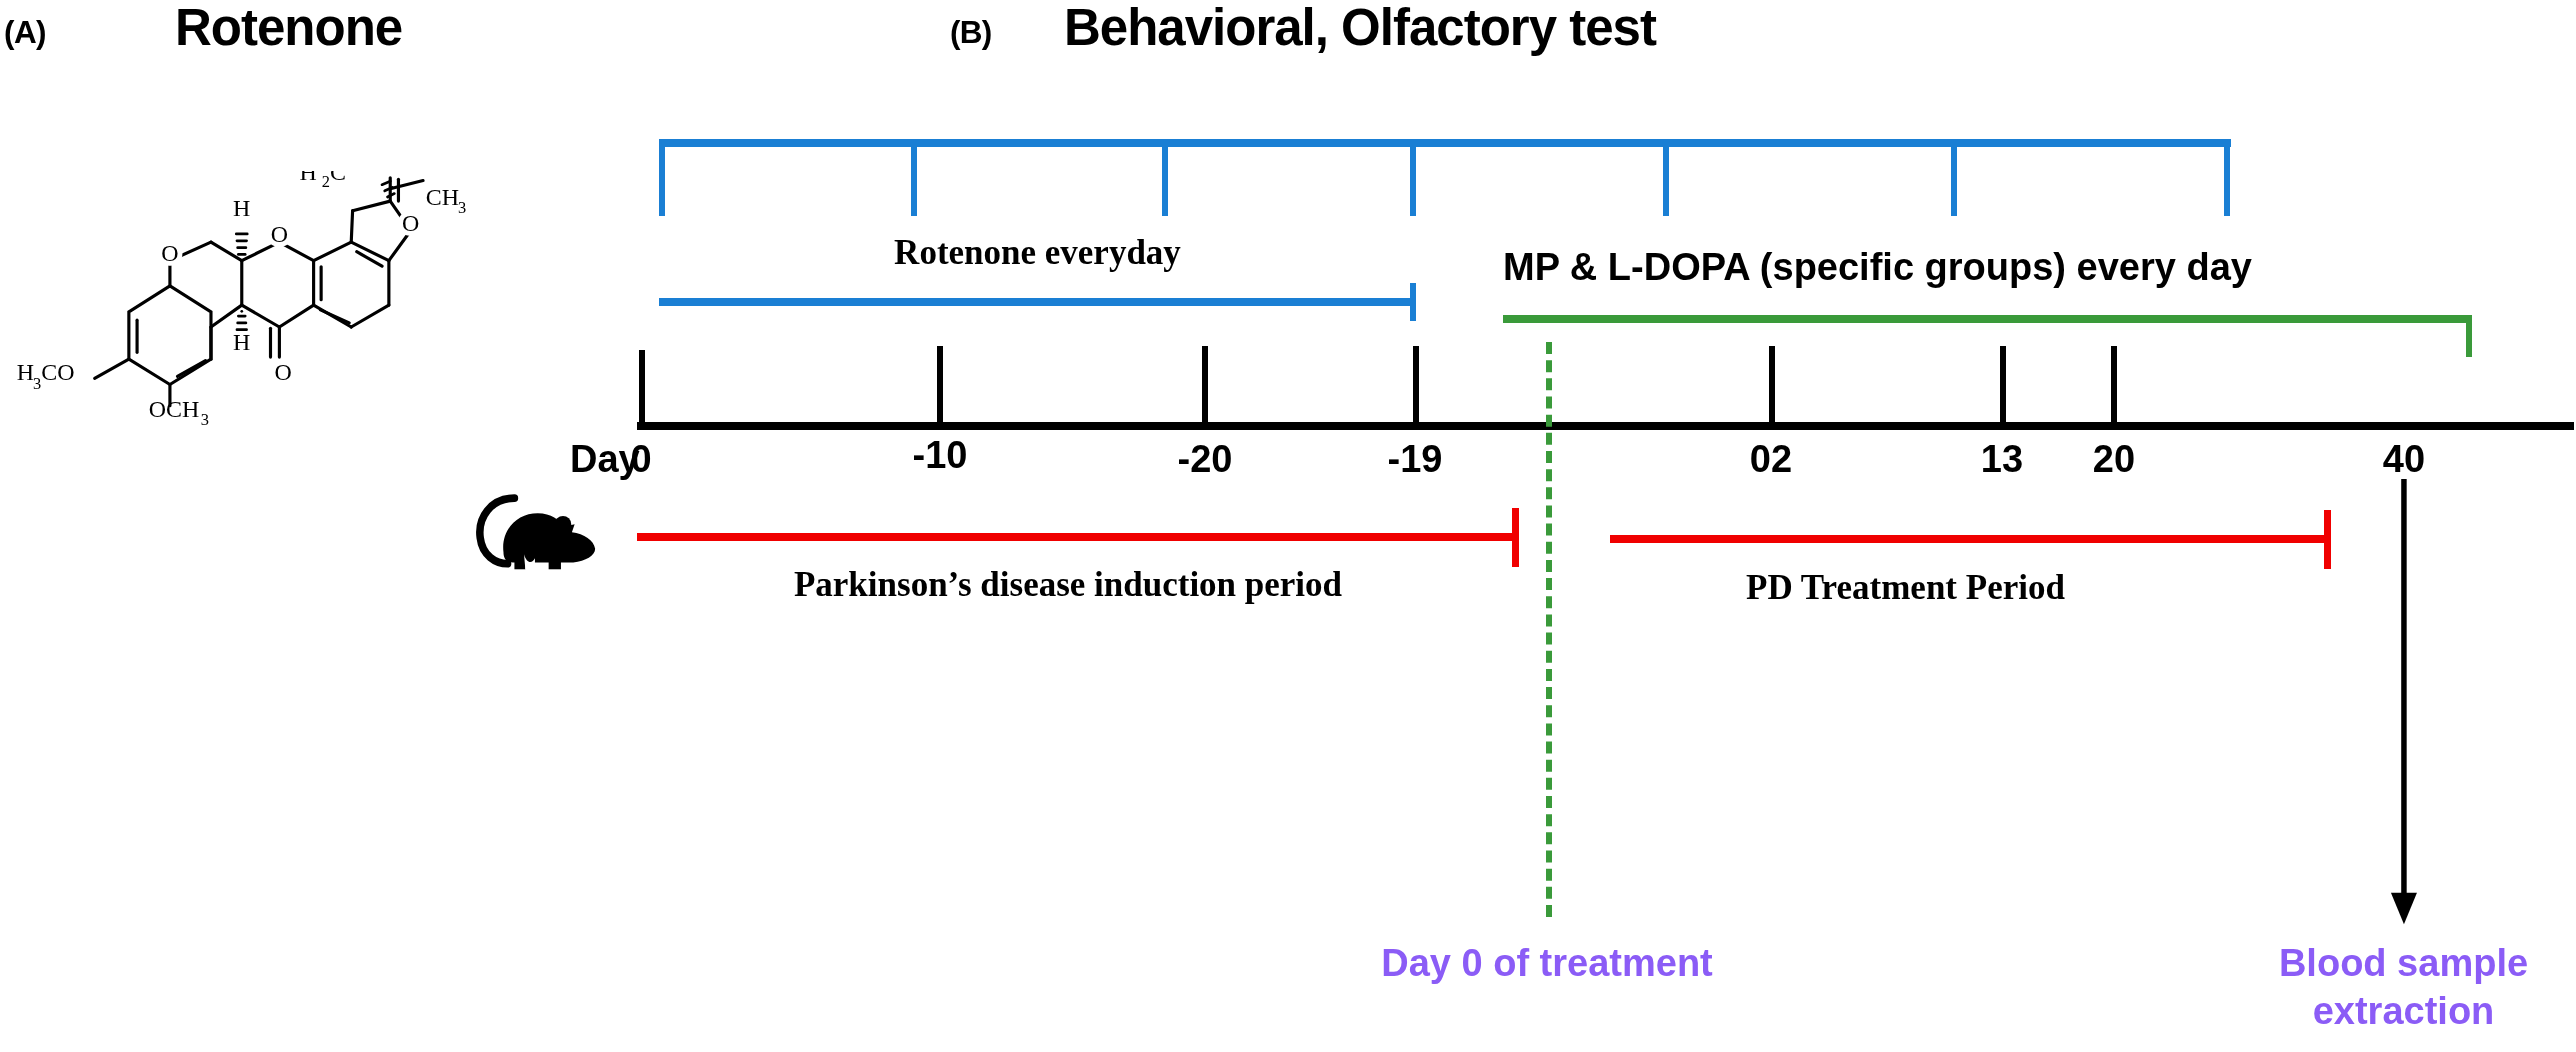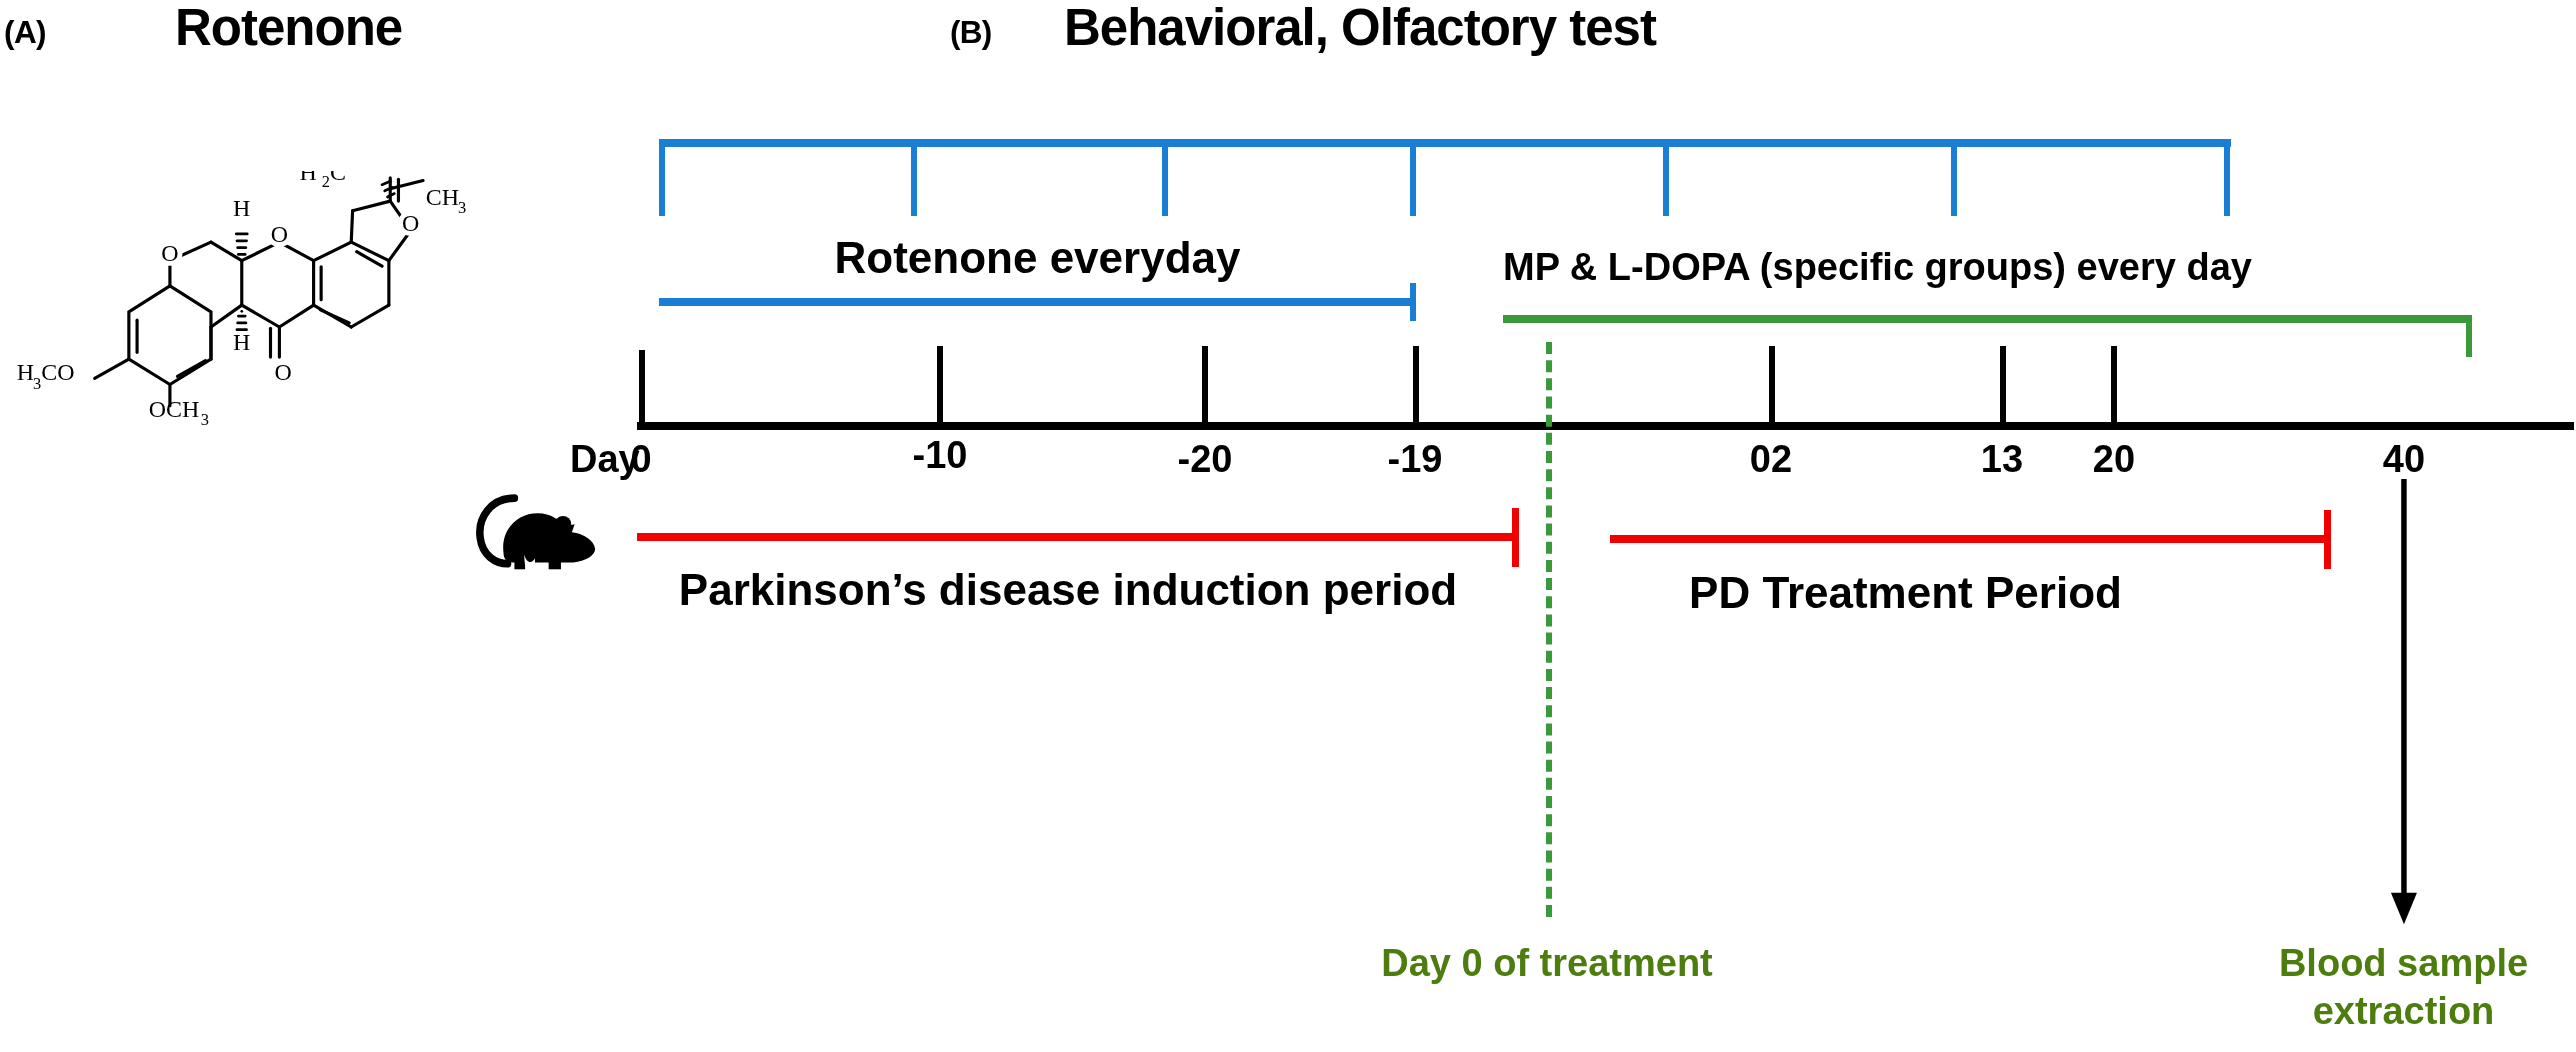--- a/index.html
+++ b/index.html
@@ -56,30 +56,31 @@
   
   .green-dashed{
     width:0;border-left:6.2px dashed #3a9a3a;
   }
 
   
   .red-bar{background:#f00000;height:7.5px;}
   .red-bar-cap{background:#f00000;width:6.8px;}
 
   .bar-label{
-    font-size:44px;font-weight:bold;color:#000;white-space:nowrap;
+    font-size:35px;font-weight:bold;color:#000;white-space:nowrap;
     text-align:center;
+    font-family:Liberation Serif, serif;
   }
   .bar-label-green{
     font-size:38px;font-weight:bold;color:#000;white-space:nowrap;
   }
 
   
   .red-note{
-    font-size:38px;font-weight:bold;color:#4d7c0f;white-space:nowrap;
+    font-size:38px;font-weight:bold;color:#8b5cf6;white-space:nowrap;
     line-height:1.08;text-align:center;
   }
 
   
   #rat-icon{left:472px;top:487px;width:130px;height:103px;}
 </style>
 </head>
 <body>
 
 <div class="abs panel-letter" style="left:4.1px;top:13.7px;">(A)</div>

